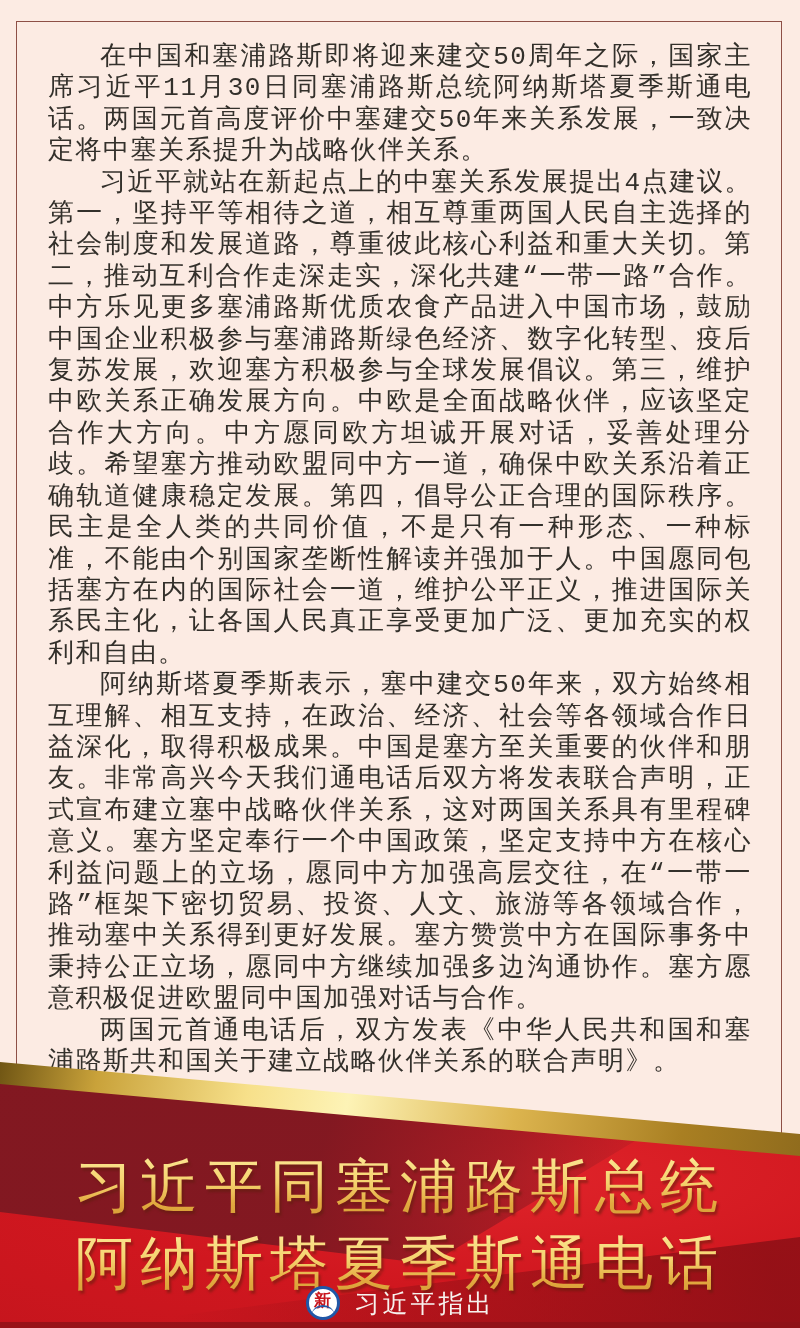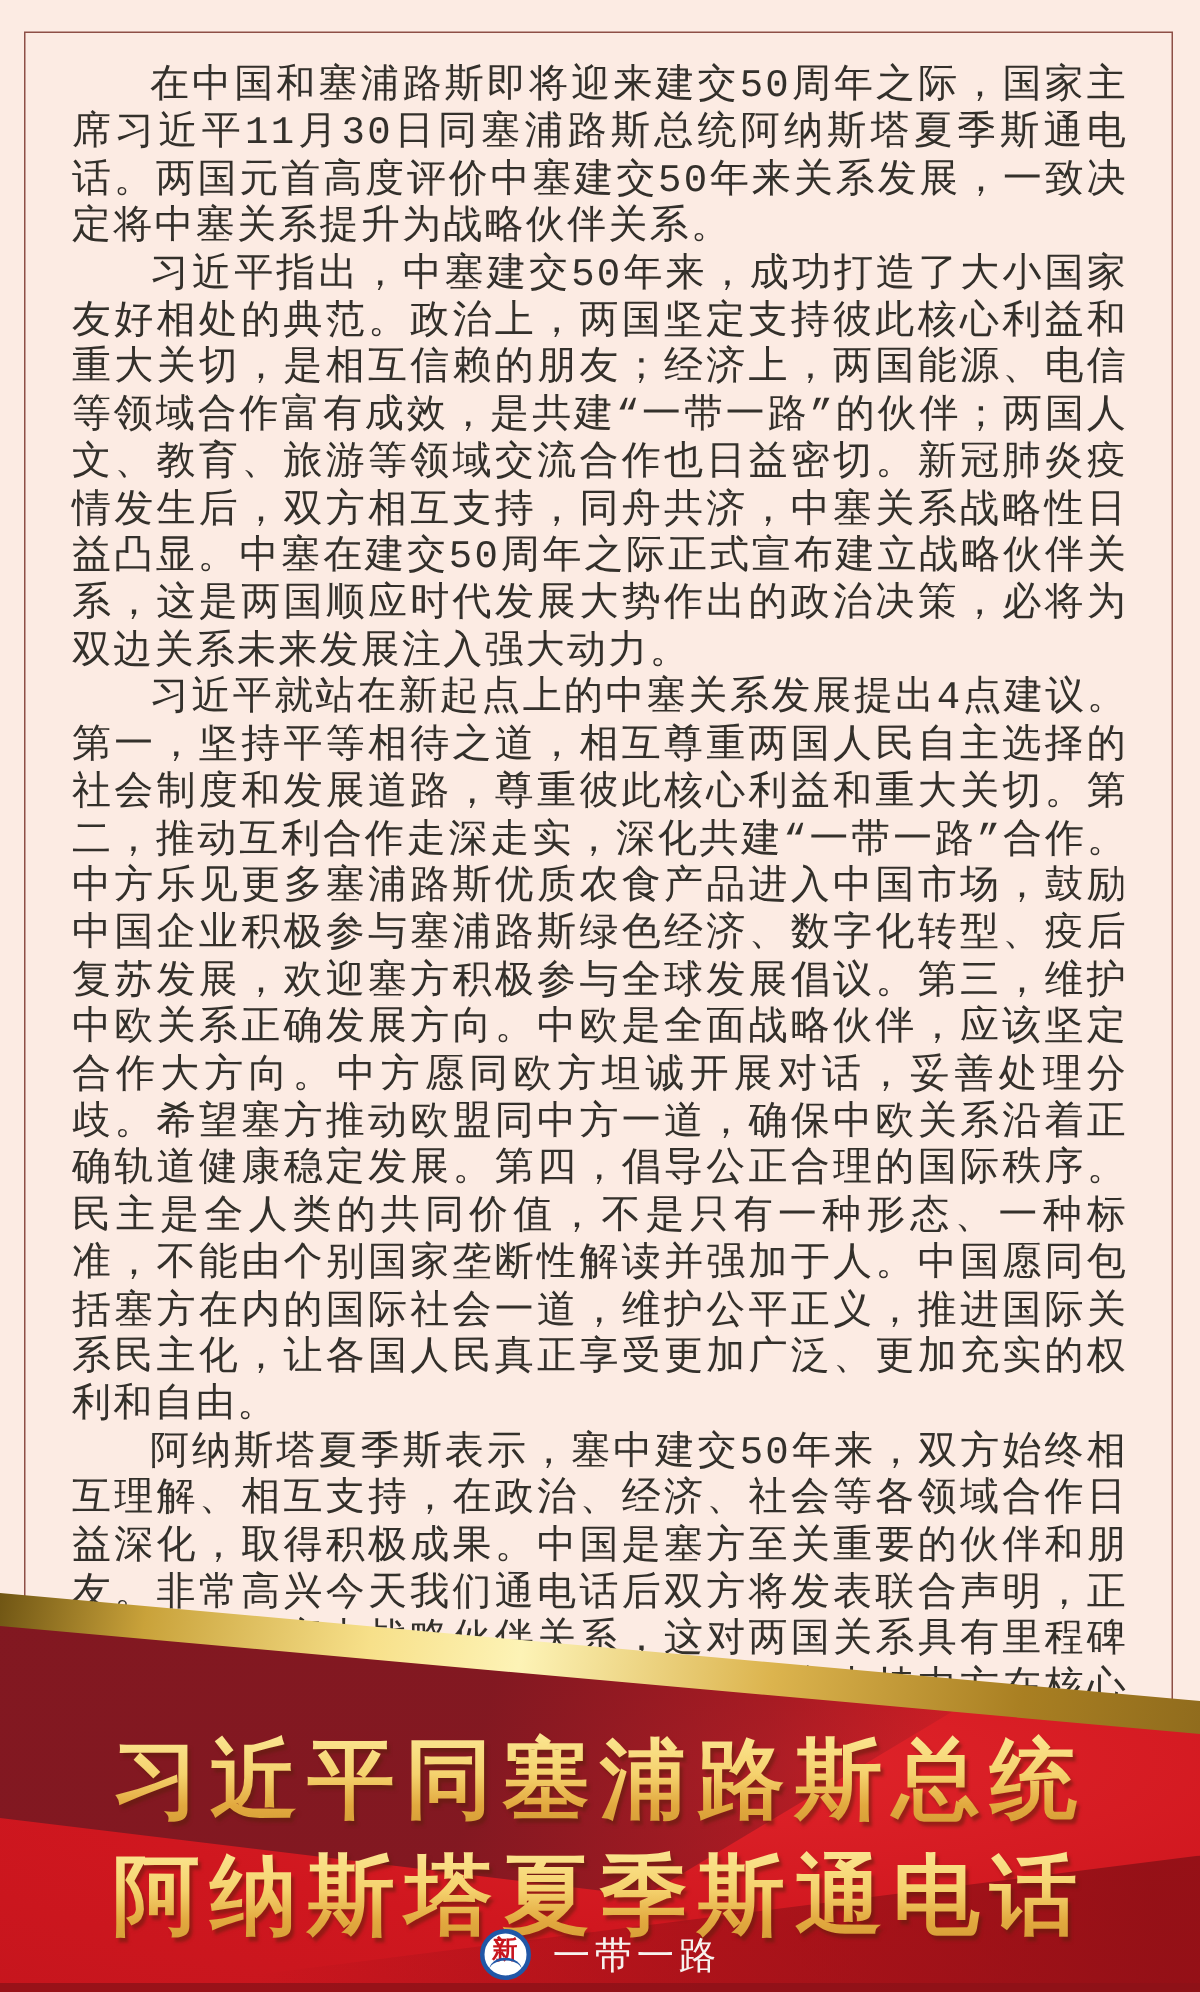--- a/index.html
+++ b/index.html
@@ -73,21 +73,21 @@
     position:absolute;inset:0;
     background:linear-gradient(100deg,#6e5413 0%,#c9a23a 12%,#f7e08a 30%,#fdf3b6 42%,#dcb44e 62%,#a97f22 82%,#8a671c 100%);
     -webkit-clip-path:polygon(0 12px,100% 84px,100% 106px,0 34px);
     clip-path:polygon(0 12px,100% 84px,100% 106px,0 34px);
   }
 
   .banner .title{
     position:absolute;
     left:0;top:98px;width:100%;
     text-align:center;
-    font-weight:bold;
+    font-weight:normal;
     font-size:58px;
     line-height:77px;
     letter-spacing:7px;
     font-family:"DejaVu Serif","Liberation Serif",serif;
   }
   .banner .title .line{
     display:block;
     background:linear-gradient(180deg,#fdeb9c 0%,#f5d26e 45%,#e2a93f 72%,#cf9732 100%);
     -webkit-background-clip:text;
     background-clip:text;
@@ -131,21 +131,20 @@
 </style>
 </head>
 <body>
 
 <div class="page">
 
   <div class="frame"></div>
 
   <div class="article">
     <p>在中国和塞浦路斯即将迎来建交50周年之际，国家主席习近平11月30日同塞浦路斯总统阿纳斯塔夏季斯通电话。两国元首高度评价中塞建交50年来关系发展，一致决定将中塞关系提升为战略伙伴关系。</p>
-    <p>习近平指出，中塞建交50年来，成功打造了大小国家友好相处的典范。政治上，两国坚定支持彼此核心利益和重大关切，是相互信赖的朋友；经济上，两国能源、电信等领域合作富有成效，是共建“一带一路”的伙伴；两国人文、教育、旅游等领域交流合作也日益密切。新冠肺炎疫情发生后，双方相互支持，同舟共济，中塞关系战略性日益凸显。中塞在建交50周年之际正式宣布建立战略伙伴关系，这是两国顺应时代发展大势作出的政治决策，必将为双边关系未来发展注入强大动力。</p>
     <p>习近平就站在新起点上的中塞关系发展提出4点建议。第一，坚持平等相待之道，相互尊重两国人民自主选择的社会制度和发展道路，尊重彼此核心利益和重大关切。第二，推动互利合作走深走实，深化共建“一带一路”合作。中方乐见更多塞浦路斯优质农食产品进入中国市场，鼓励中国企业积极参与塞浦路斯绿色经济、数字化转型、疫后复苏发展，欢迎塞方积极参与全球发展倡议。第三，维护中欧关系正确发展方向。中欧是全面战略伙伴，应该坚定合作大方向。中方愿同欧方坦诚开展对话，妥善处理分歧。希望塞方推动欧盟同中方一道，确保中欧关系沿着正确轨道健康稳定发展。第四，倡导公正合理的国际秩序。民主是全人类的共同价值，不是只有一种形态、一种标准，不能由个别国家垄断性解读并强加于人。中国愿同包括塞方在内的国际社会一道，维护公平正义，推进国际关系民主化，让各国人民真正享受更加广泛、更加充实的权利和自由。</p>
     <p>阿纳斯塔夏季斯表示，塞中建交50年来，双方始终相互理解、相互支持，在政治、经济、社会等各领域合作日益深化，取得积极成果。中国是塞方至关重要的伙伴和朋友。非常高兴今天我们通电话后双方将发表联合声明，正式宣布建立塞中战略伙伴关系，这对两国关系具有里程碑意义。塞方坚定奉行一个中国政策，坚定支持中方在核心利益问题上的立场，愿同中方加强高层交往，在“一带一路”框架下密切贸易、投资、人文、旅游等各领域合作，推动塞中关系得到更好发展。塞方赞赏中方在国际事务中秉持公正立场，愿同中方继续加强多边沟通协作。塞方愿意积极促进欧盟同中国加强对话与合作。</p>
     <p>两国元首通电话后，双方发表《中华人民共和国和塞浦路斯共和国关于建立战略伙伴关系的联合声明》。</p>
   </div>
 
   <div class="banner">
     <div class="red-body"></div>
     <div class="maroon-wedge"></div>
     <div class="br-wedge"></div>
     <div class="bottom-strip"></div>
@@ -154,17 +153,17 @@
     <div class="title">
       <span class="line">习近平同塞浦路斯总统</span>
       <span class="line">阿纳斯塔夏季斯通电话</span>
     </div>
 
     <div class="credit-row">
       <span class="xinhua-logo">
         <span class="glyph">新</span>
         <span class="waves"></span>
       </span>
-      <span class="credit-text">一带一路</span>
+      <span class="credit-text">习近平指出</span>
     </div>
   </div>
 
 </div>
 
 </body></html>

